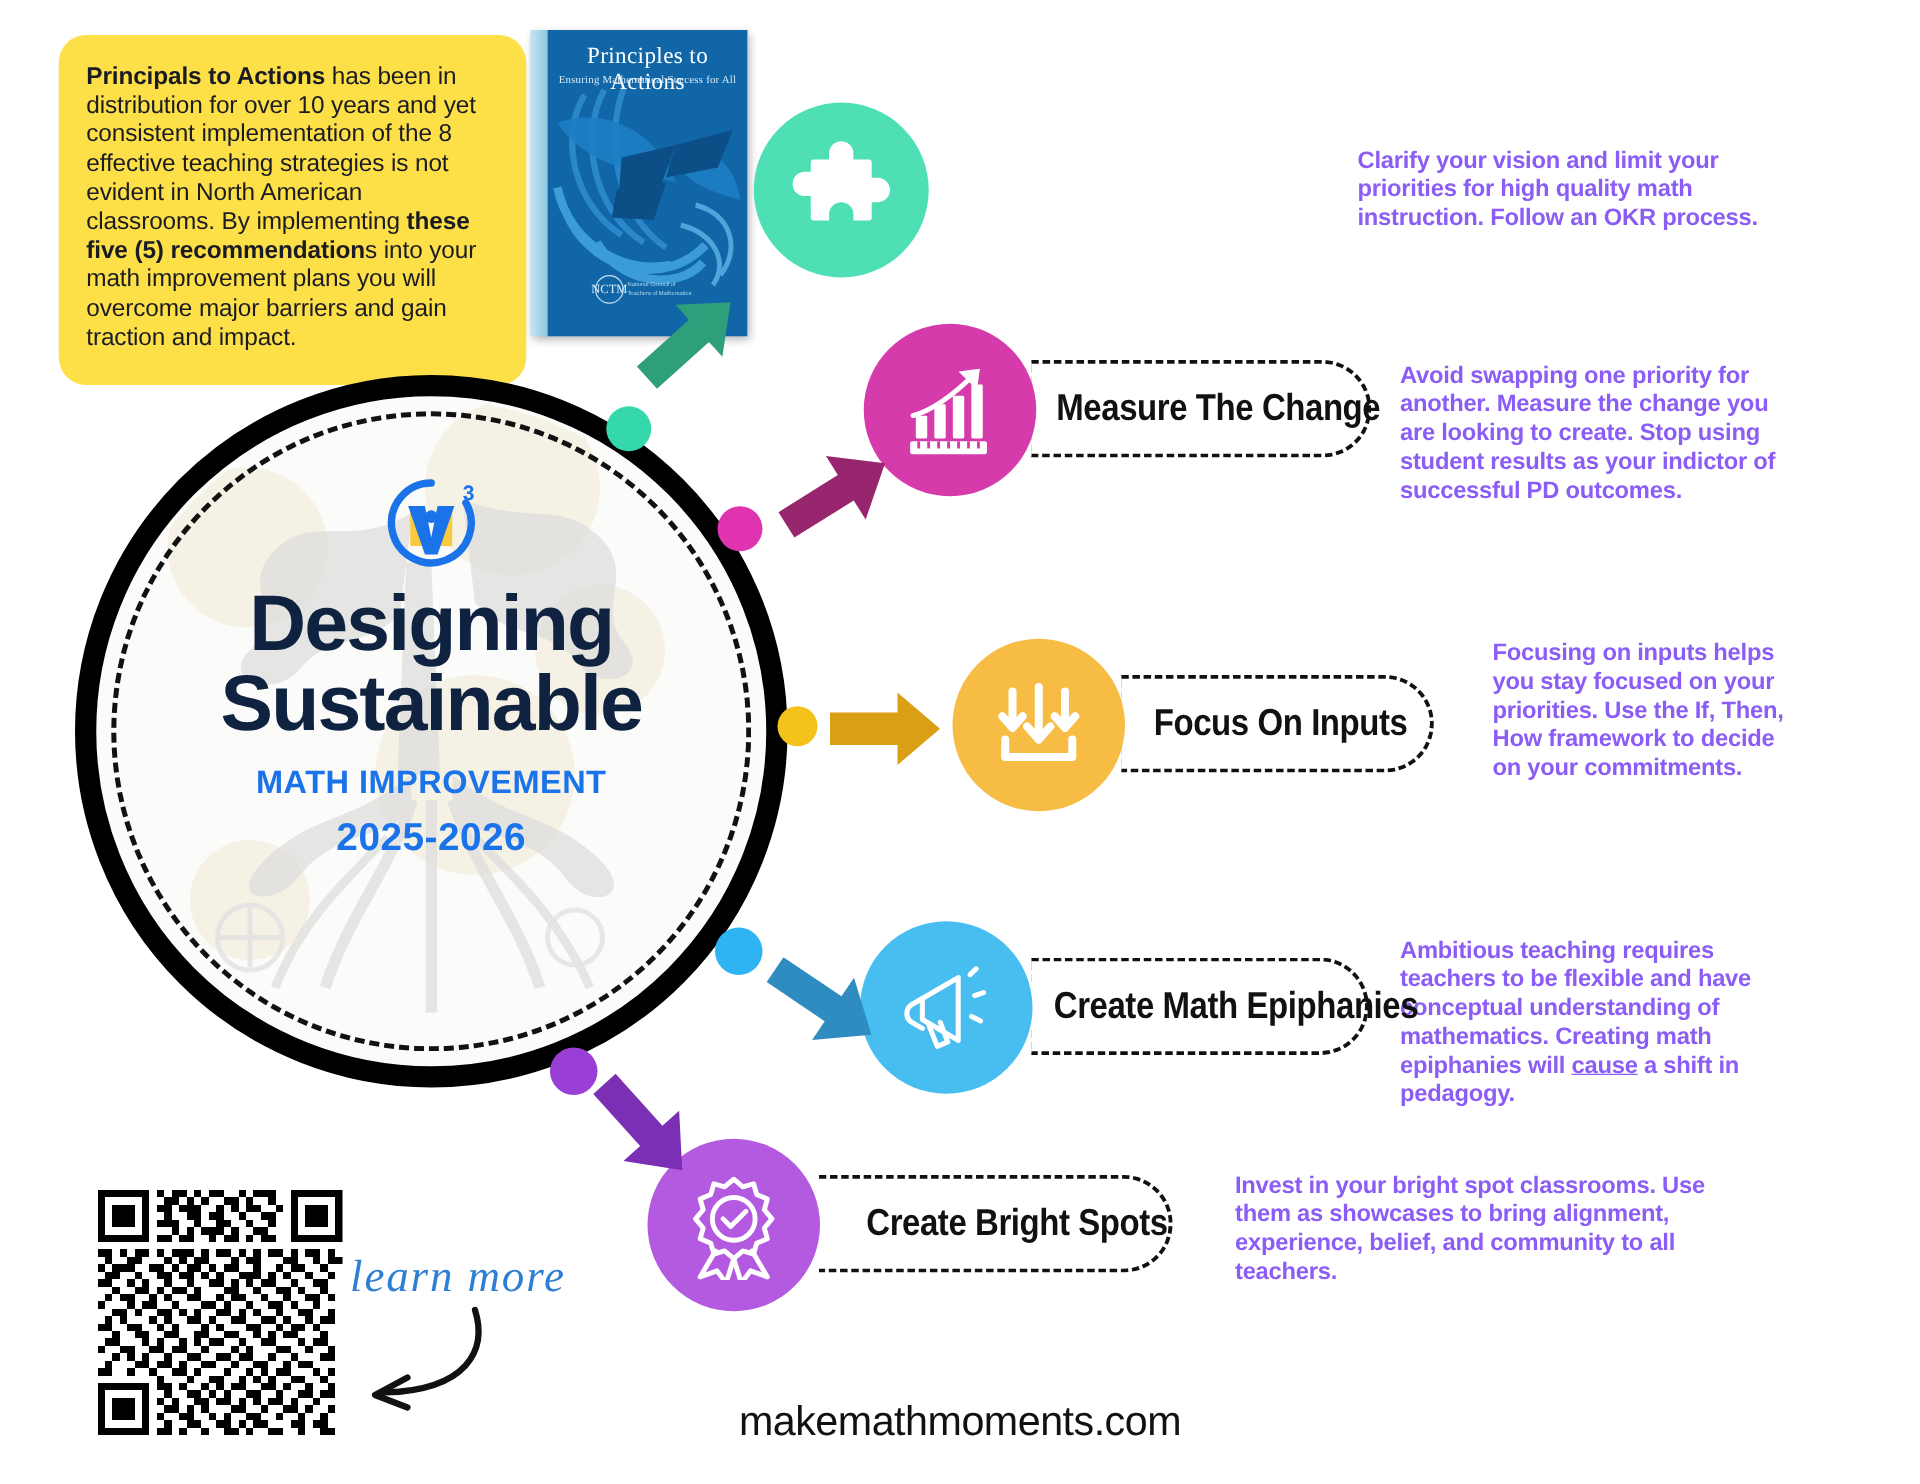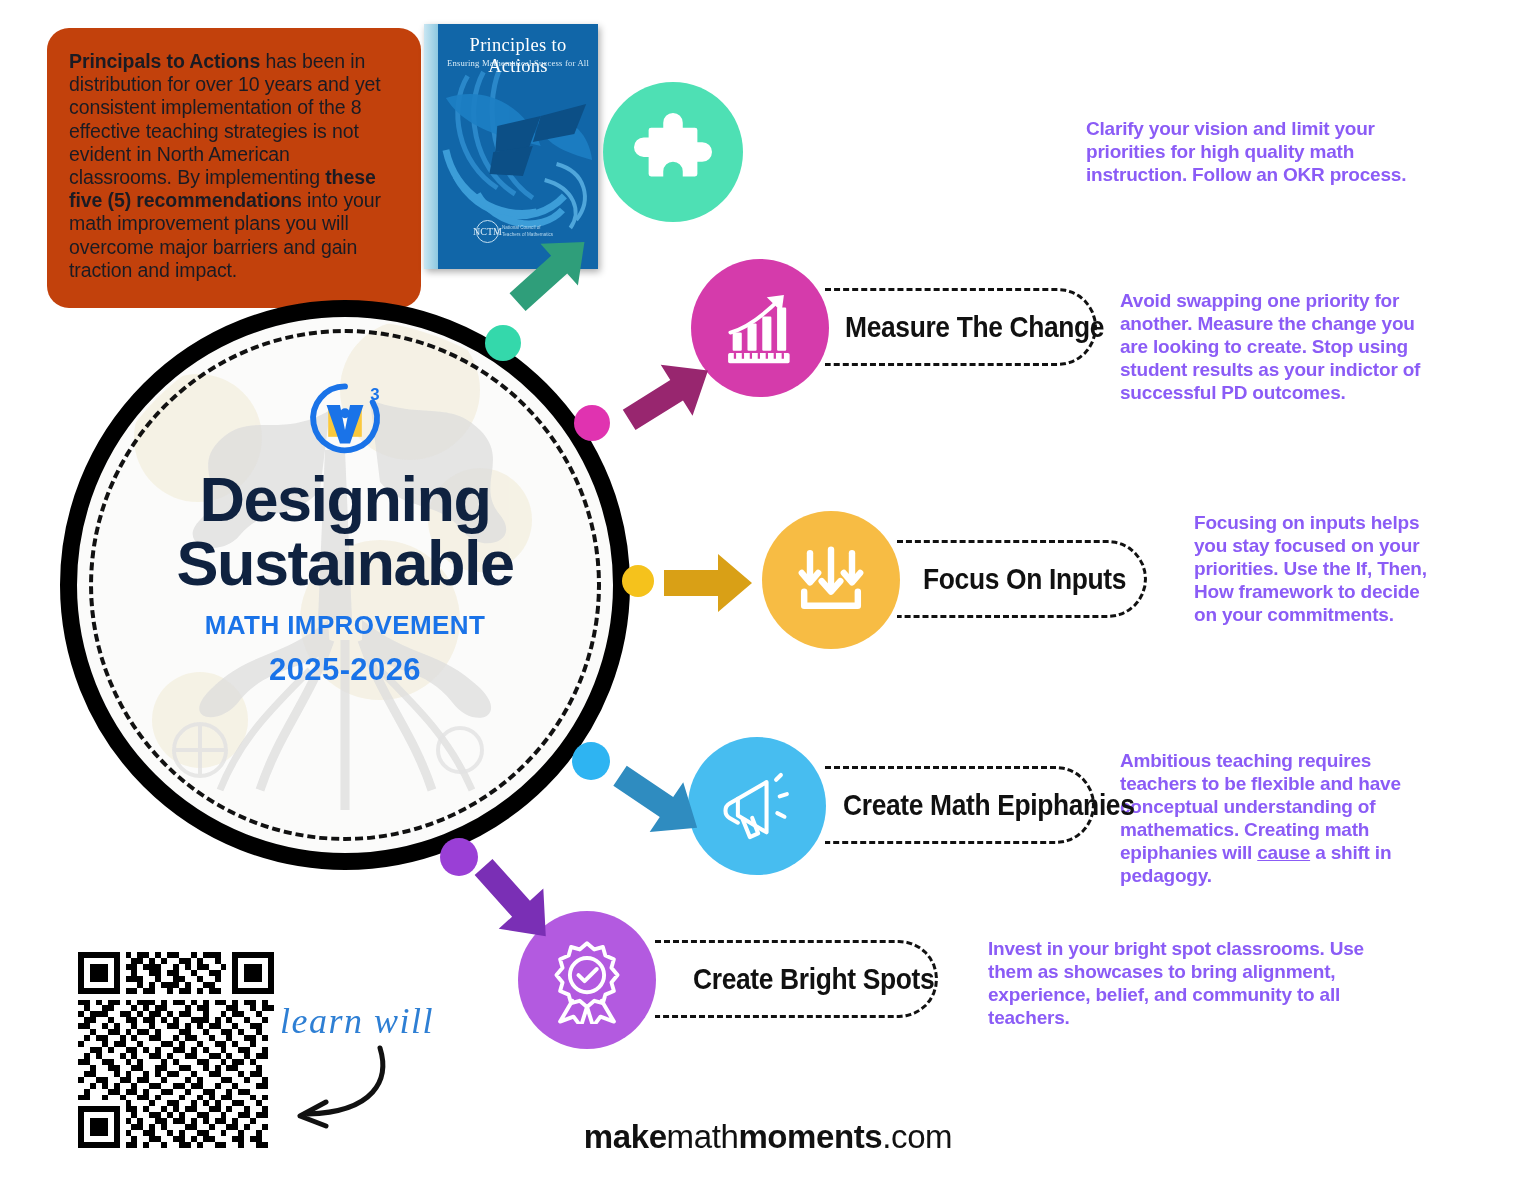--- a/index.html
+++ b/index.html
@@ -8,21 +8,21 @@
     background:#ffffff;
     font-family:"Liberation Sans", sans-serif;
     overflow:hidden;
     position:relative;
   }
   .stage{position:absolute;inset:0;}
 
   
   #intro-callout{
     position:absolute;left:47px;top:28px;width:374px;height:280px;
-    background:#c2410c;border-radius:22px 22px 22px 22px;
+    background:#fde047;border-radius:22px 22px 22px 22px;
     box-sizing:border-box;padding:22px 26px 10px 22px;
   }
   #intro-callout .txt{
     font-size:19.5px;line-height:1.19;color:#1b1b23;
     font-family:"Liberation Sans", sans-serif;letter-spacing:-0.1px;
   }
   #intro-callout b{font-weight:bold;}
 
   
   #book{
@@ -122,21 +122,21 @@
   #learn-more{
     position:absolute;left:280px;top:1000px;
     font-family:"Liberation Serif", serif;font-style:italic;
     font-size:36px;color:#2e7fd4;letter-spacing:1.5px;
   }
   #learn-arrow{position:absolute;left:278px;top:1040px;width:120px;height:90px;}
   #footer{
     position:absolute;left:0;right:0;top:1118px;text-align:center;
     font-size:33px;color:#111;letter-spacing:-0.4px;
   }
-  #footer .b{font-weight:bold;}
+  #footer .b{font-weight:normal;}
   #footer .r{font-weight:normal;}
 </style>
 </head>
 <body>
 
 <div class="stage">
 
   <div id="intro-callout">
     <div class="txt">
       <b>Principals to Actions</b><span> has been in distribution for over 10 years and yet consistent implementation of the 8 effective teaching strategies is not evident in North American classrooms. By implementing </span><b>these five (5) recommendation</b><span>s into your math improvement plans you will overcome major barriers and gain traction and impact.</span>
@@ -632,21 +632,21 @@
         <rect x="11" y="32" width="1" height="1"></rect>
       <rect x="14" y="32" width="1" height="1"></rect>
         <rect x="17" y="32" width="2" height="1"></rect>
       <rect x="20" y="32" width="1" height="1"></rect>
         <rect x="23" y="32" width="2" height="1"></rect>
       <rect x="27" y="32" width="1" height="1"></rect>
         <rect x="30" y="32" width="2" height="1"></rect>
     </g>
   </svg>
 
-  <div id="learn-more">learn will</div>
+  <div id="learn-more">learn more</div>
   <svg id="learn-arrow" viewBox="0 0 120 90">
     <path d="M102 8 C 112 40 96 72 30 74" fill="none" stroke="#111111" stroke-width="5" stroke-linecap="round"></path>
     <path d="M48 62 L22 76 L48 86" fill="none" stroke="#111111" stroke-width="5" stroke-linecap="round" stroke-linejoin="round"></path>
   </svg>
 
   <div id="footer">
     <span class="b">make</span><span class="r">math</span><span class="b">moments</span><span class="r">.com</span>
   </div>
 
 </div>

